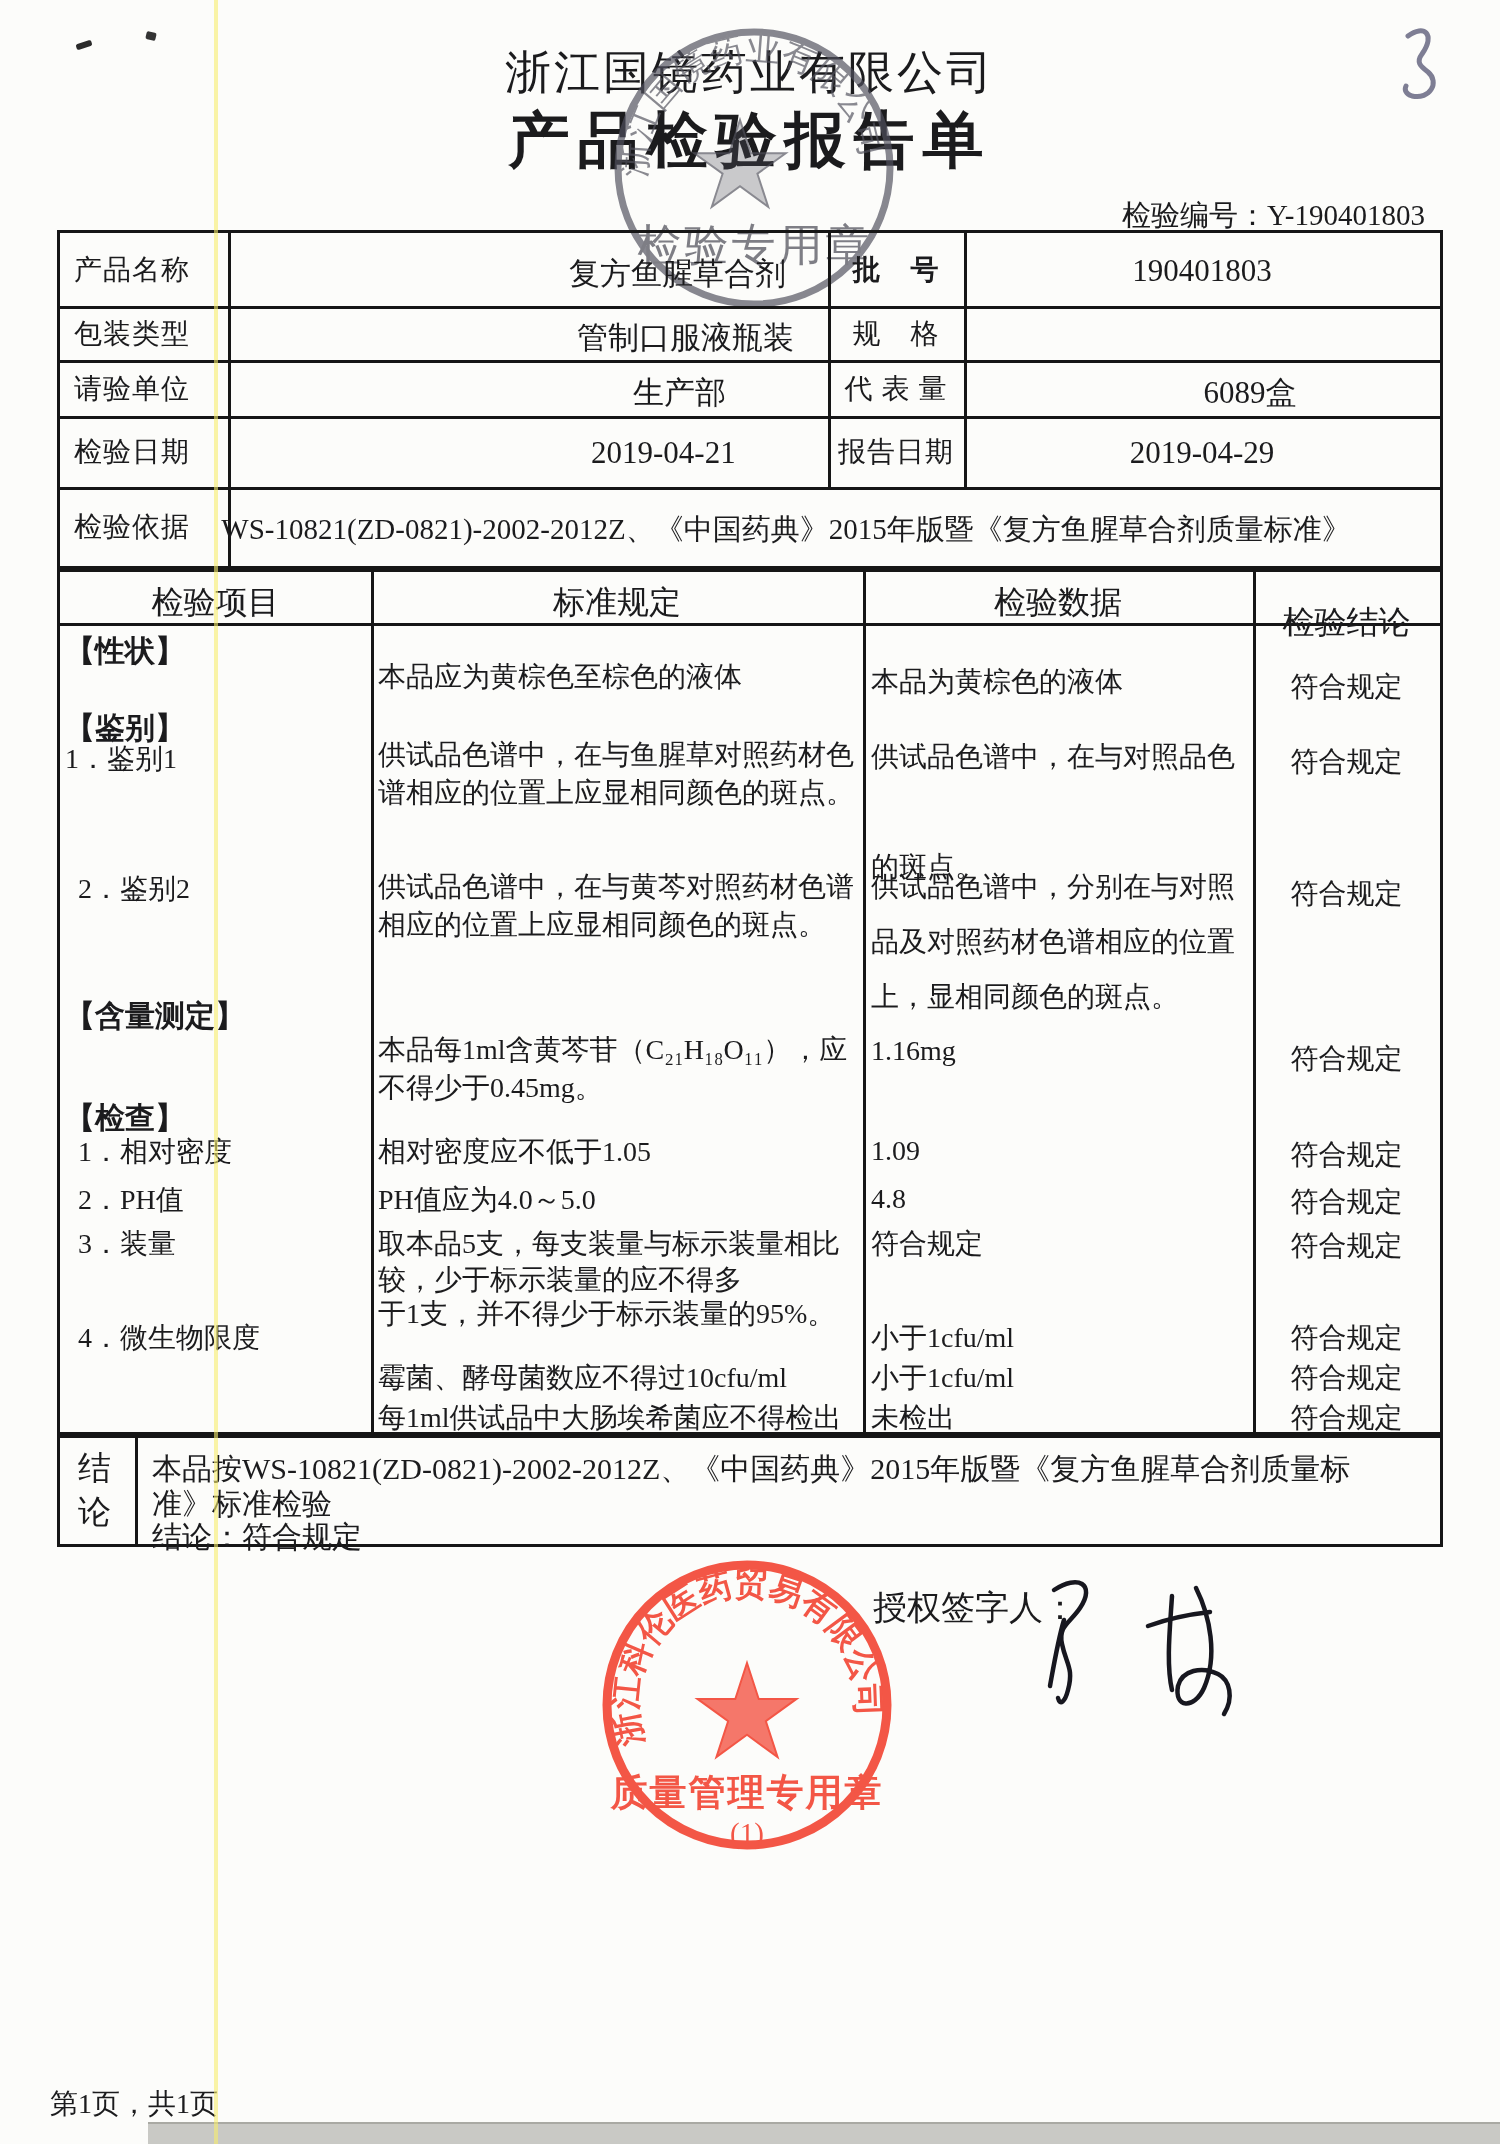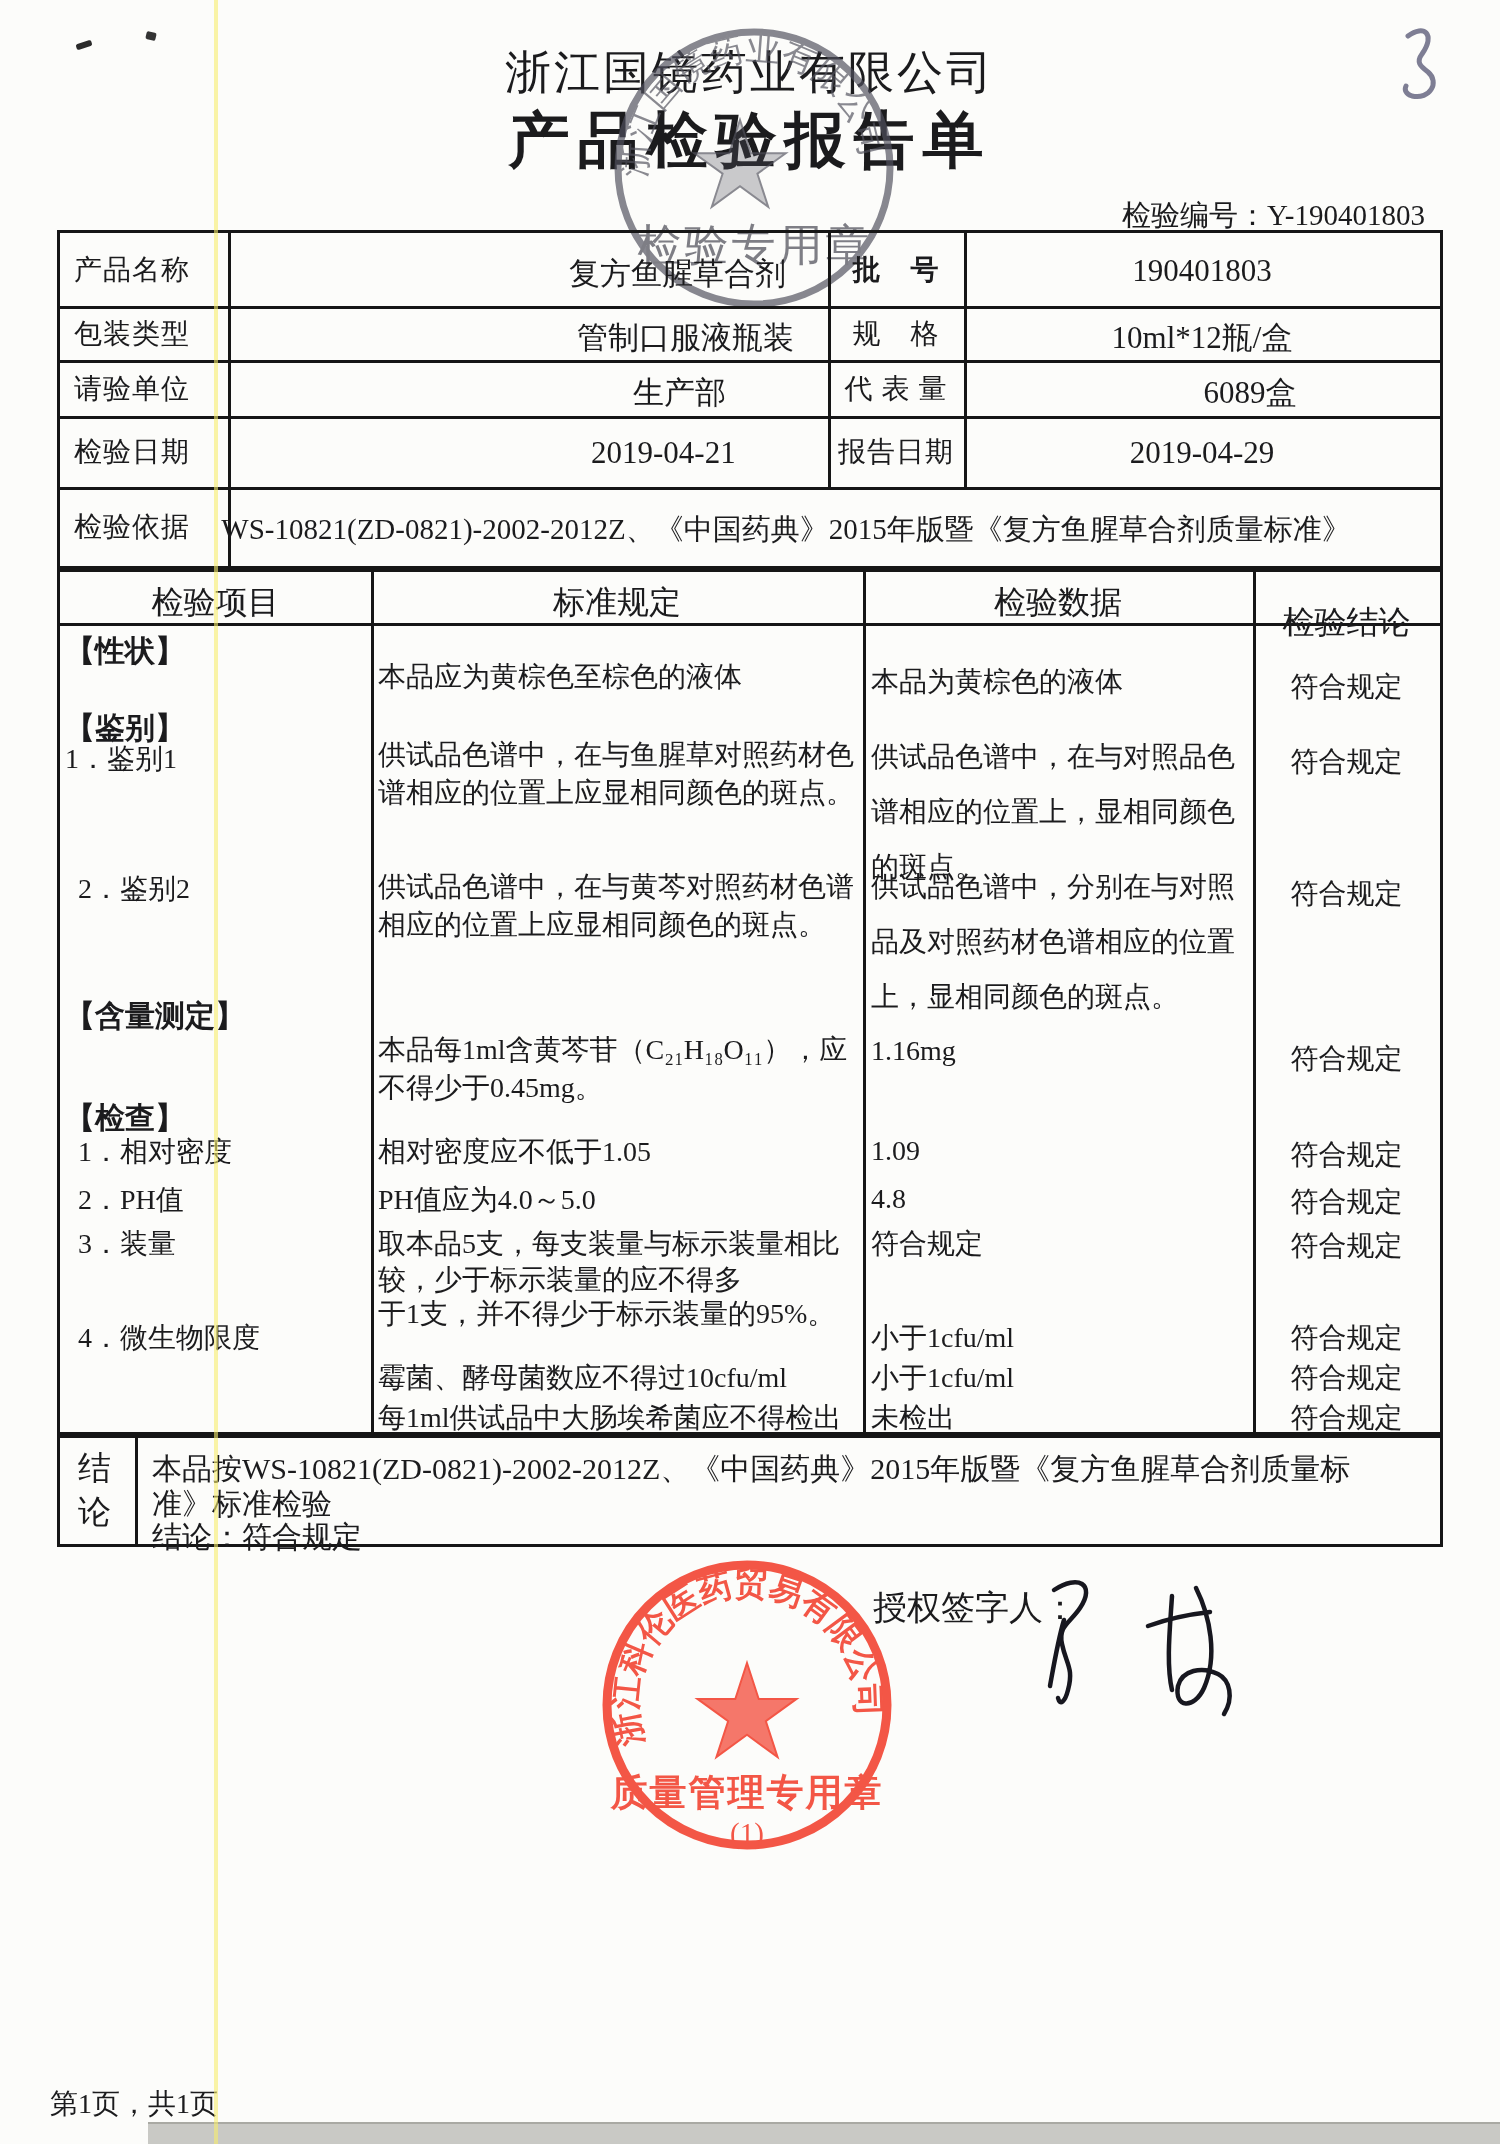--- a/index.html
+++ b/index.html
@@ -84,21 +84,20 @@
     <div class="abs val nw" style="left:517px;top:84px;">管制口服液瓶装</div>
     <div class="abs val nw" style="left:573px;top:139px;">生产部</div>
     <div class="abs val nw" style="left:531px;top:202px;">2019-04-21</div>
 
     <div class="abs lbl cell-c" style="left:768px;width:136px;top:18px;font-weight:bold;">批　号</div>
     <div class="abs lbl cell-c" style="left:768px;width:136px;top:82px;">规　格</div>
     <div class="abs lbl cell-c" style="left:768px;width:136px;top:137px;">代 表 量</div>
     <div class="abs lbl cell-c" style="left:768px;width:136px;top:200px;">报告日期</div>
 
     <div class="abs val cell-c" style="left:904px;width:476px;top:20px;">190401803</div>
-    <div class="abs val cell-c" style="left:904px;width:476px;top:84px;">10ml*12瓶/盒</div>
     <div class="abs val cell-c" style="left:904px;width:572px;top:139px;">6089盒</div>
     <div class="abs val cell-c" style="left:904px;width:476px;top:202px;">2019-04-29</div>
 
     <div class="abs lbl nw" style="left:14px;top:275px;">检验依据</div>
     <div class="abs cell-c nw" style="left:111px;width:1230px;top:277px;font-size:29px;">WS-10821(ZD-0821)-2002-2012Z、《中国药典》2015年版暨《复方鱼腥草合剂质量标准》</div>
   </div>
 
   <div class="abs tbl" style="left:57px;top:569px;width:1380px;height:860px;">
     <div class="abs hline" style="top:51px;"></div>
     <div class="abs vline" style="left:311px;height:860px;"></div>
@@ -113,21 +112,20 @@
     <div class="abs sec-lbl nw" style="left:5px;top:59px;">【性状】</div>
     <div class="abs item-txt nw" style="left:318px;top:86px;">本品应为黄棕色至棕色的液体</div>
     <div class="abs item-txt nw" style="left:811px;top:91px;">本品为黄棕色的液体</div>
     <div class="abs concl nw" style="top:96px;">符合规定</div>
 
     <div class="abs sec-lbl nw" style="left:5px;top:136px;">【鉴别】</div>
     <div class="abs item-txt nw" style="left:5px;top:168px;">1．鉴别1</div>
     <div class="abs item-txt nw" style="left:318px;top:164px;">供试品色谱中，在与鱼腥草对照药材色</div>
     <div class="abs item-txt nw" style="left:318px;top:202px;">谱相应的位置上应显相同颜色的斑点。</div>
     <div class="abs item-txt nw" style="left:811px;top:166px;">供试品色谱中，在与对照品色</div>
-    <div class="abs item-txt nw" style="left:811px;top:221px;">谱相应的位置上，显相同颜色</div>
     <div class="abs item-txt nw" style="left:811px;top:276px;">的斑点。</div>
     <div class="abs concl nw" style="top:171px;">符合规定</div>
 
     <div class="abs item-txt nw" style="left:18px;top:298px;">2．鉴别2</div>
     <div class="abs item-txt nw" style="left:318px;top:296px;">供试品色谱中，在与黄芩对照药材色谱</div>
     <div class="abs item-txt nw" style="left:318px;top:334px;">相应的位置上应显相同颜色的斑点。</div>
     <div class="abs item-txt nw" style="left:811px;top:296px;">供试品色谱中，分别在与对照</div>
     <div class="abs item-txt nw" style="left:811px;top:351px;">品及对照药材色谱相应的位置</div>
     <div class="abs item-txt nw" style="left:811px;top:406px;">上，显相同颜色的斑点。</div>
     <div class="abs concl nw" style="top:303px;">符合规定</div>

